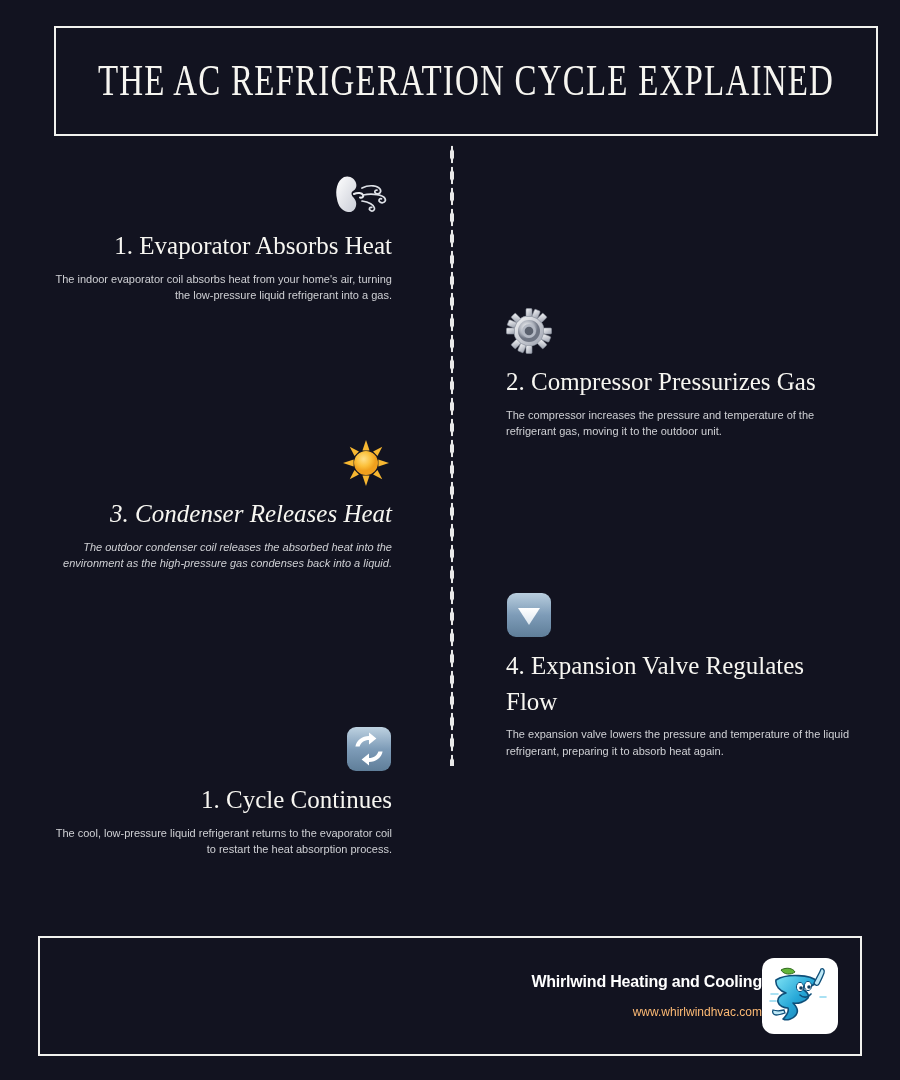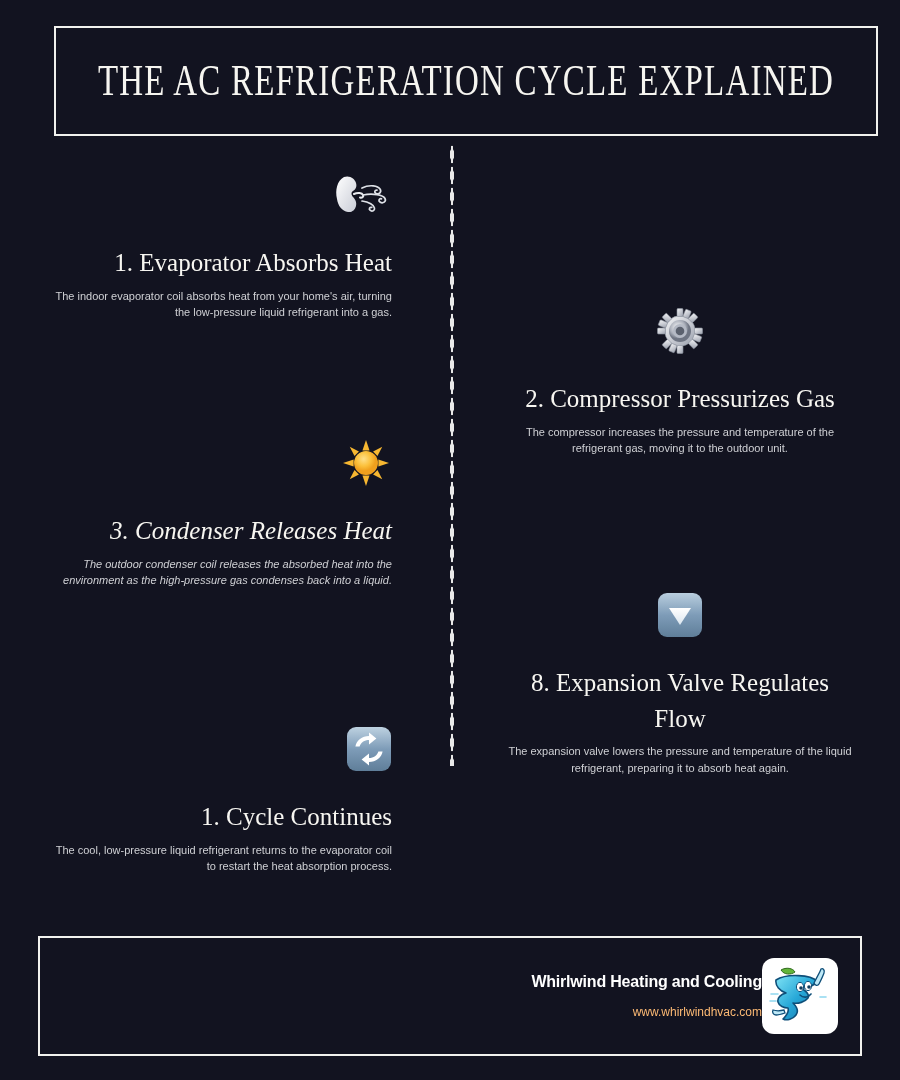--- a/index.html
+++ b/index.html
@@ -70,36 +70,36 @@
     background-position: left center;
   }
 
   
   .step { position: absolute; }
 
   .step.left {
     text-align: right;
   }
   .step.right {
-    text-align: center;
+    text-align: left;
   }
 
   .step-icon {
     font-size: 40px;
     line-height: 1;
     height: 46px;
     display: block;
   }
 
   .step-title {
     font-family: "Liberation Serif", "DejaVu Serif", serif;
     font-size: 25px;
     color: #f7f6f1;
     line-height: 1.42;
-    margin-top: 27px;
+    margin-top: 10px;
     font-weight: normal;
   }
 
   .step-body {
     font-family: "Liberation Sans", sans-serif;
     font-size: 11px;
     color: #cfd0d4;
     line-height: 1.5;
     margin-top: 7px;
   }
@@ -283,21 +283,21 @@
           </linearGradient>
           <linearGradient id="trig" x1="0" y1="0" x2="0" y2="1">
             <stop offset="0%" stop-color="#ffffff"></stop>
             <stop offset="100%" stop-color="#dbe6ef"></stop>
           </linearGradient>
         </defs>
         <rect x="1" y="1" width="44" height="44" rx="9" fill="url(#btng)"></rect>
         <polygon points="12,16 34,16 23,33" fill="url(#trig)"></polygon>
       </svg>
     </div>
-    <div class="step-title">8. Expansion Valve Regulates Flow</div>
+    <div class="step-title">4. Expansion Valve Regulates Flow</div>
     <div class="step-body">The expansion valve lowers the pressure and temperature of the liquid refrigerant, preparing it to absorb heat again.</div>
   </div>
 
   <div class="step left" id="step5">
     <div class="step-icon">
       <svg class="icon-svg" width="46" height="46" viewBox="0 0 46 46">
         <defs>
           <linearGradient id="btng2" x1="0" y1="0" x2="0" y2="1">
             <stop offset="0%" stop-color="#bed2e1"></stop>
             <stop offset="50%" stop-color="#7e9cb8"></stop>

